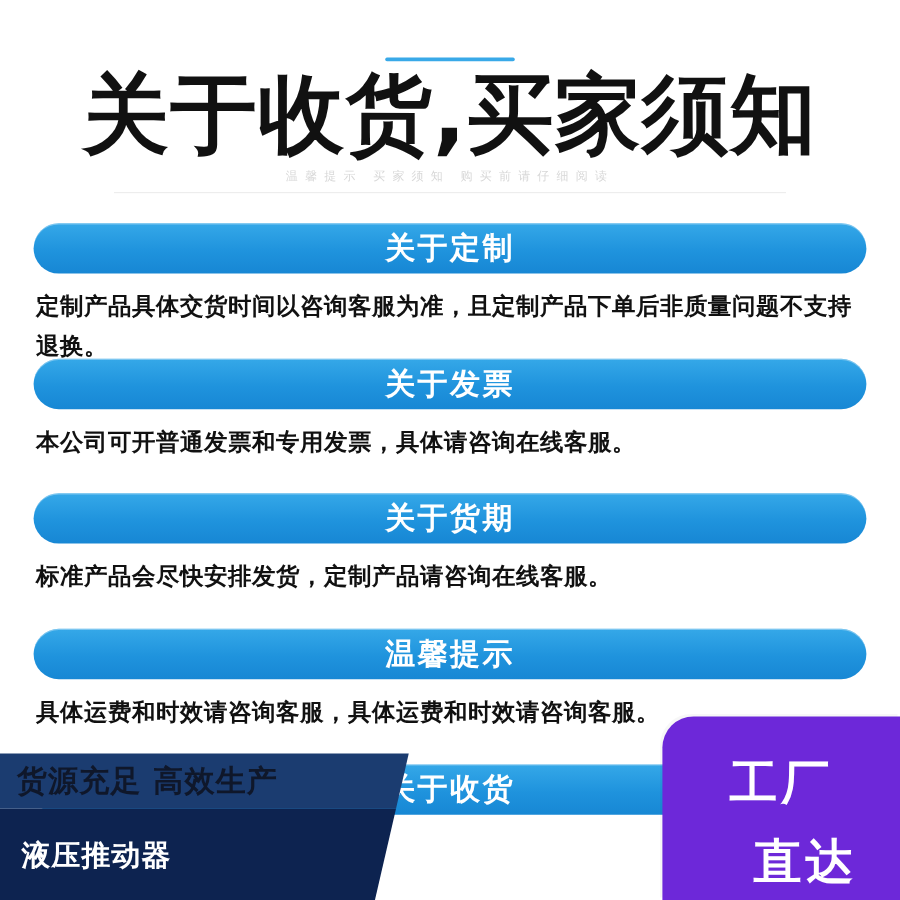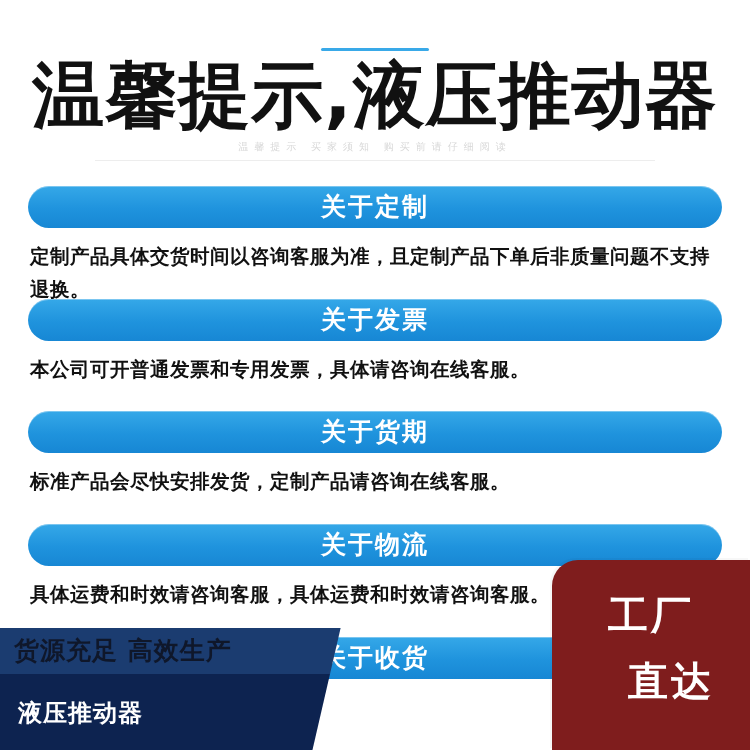--- a/index.html
+++ b/index.html
@@ -173,22 +173,22 @@
     white-space: nowrap;
     font-family: "DejaVu Sans", "Liberation Sans", sans-serif;
   }
 
   
   .br-badge {
     position: absolute;
     right: 0;
     bottom: 0;
     width: 198px;
-    height: 190px;
-    background: #7f1d1d;
+    height: 153px;
+    background: #6d28d9;
     border-top-left-radius: 26px;
     box-shadow: -2px -2px 0 rgba(0,0,0,0.03);
   }
   .br-line {
     position: absolute;
     left: 0;
     width: 198px;
     text-align: center;
     color: #ffffff;
     font-size: 40px;
@@ -199,21 +199,21 @@
   .br-line1 { top: 28px; }
   .br-line2 { top: 94px; padding-left: 20px; }
 </style>
 </head>
 <body>
 
 <div class="page">
 
   <div class="top-rule"></div>
 
-  <div class="headline">温馨提示,液压推动器</div>
+  <div class="headline">关于收货,买家须知</div>
 
   <div class="ghost-line">温馨提示 买家须知 购买前请仔细阅读</div>
   <div class="ghost-rule"></div>
 
   <div class="section sec1">
     <div class="bar">
       <div class="bar-title">关于定制</div>
     </div>
     <div class="body-text">定制产品具体交货时间以咨询客服为准，且定制产品下单后非质量问题不支持退换。</div>
   </div>
@@ -227,21 +227,21 @@
 
   <div class="section sec3">
     <div class="bar">
       <div class="bar-title">关于货期</div>
     </div>
     <div class="body-text">标准产品会尽快安排发货，定制产品请咨询在线客服。</div>
   </div>
 
   <div class="section sec4">
     <div class="bar">
-      <div class="bar-title">关于物流</div>
+      <div class="bar-title">温馨提示</div>
     </div>
     <div class="body-text">具体运费和时效请咨询客服，具体运费和时效请咨询客服。</div>
   </div>
 
   <div class="section sec5">
     <div class="bar">
       <div class="bar-title">关于收货</div>
     </div>
   </div>
 

